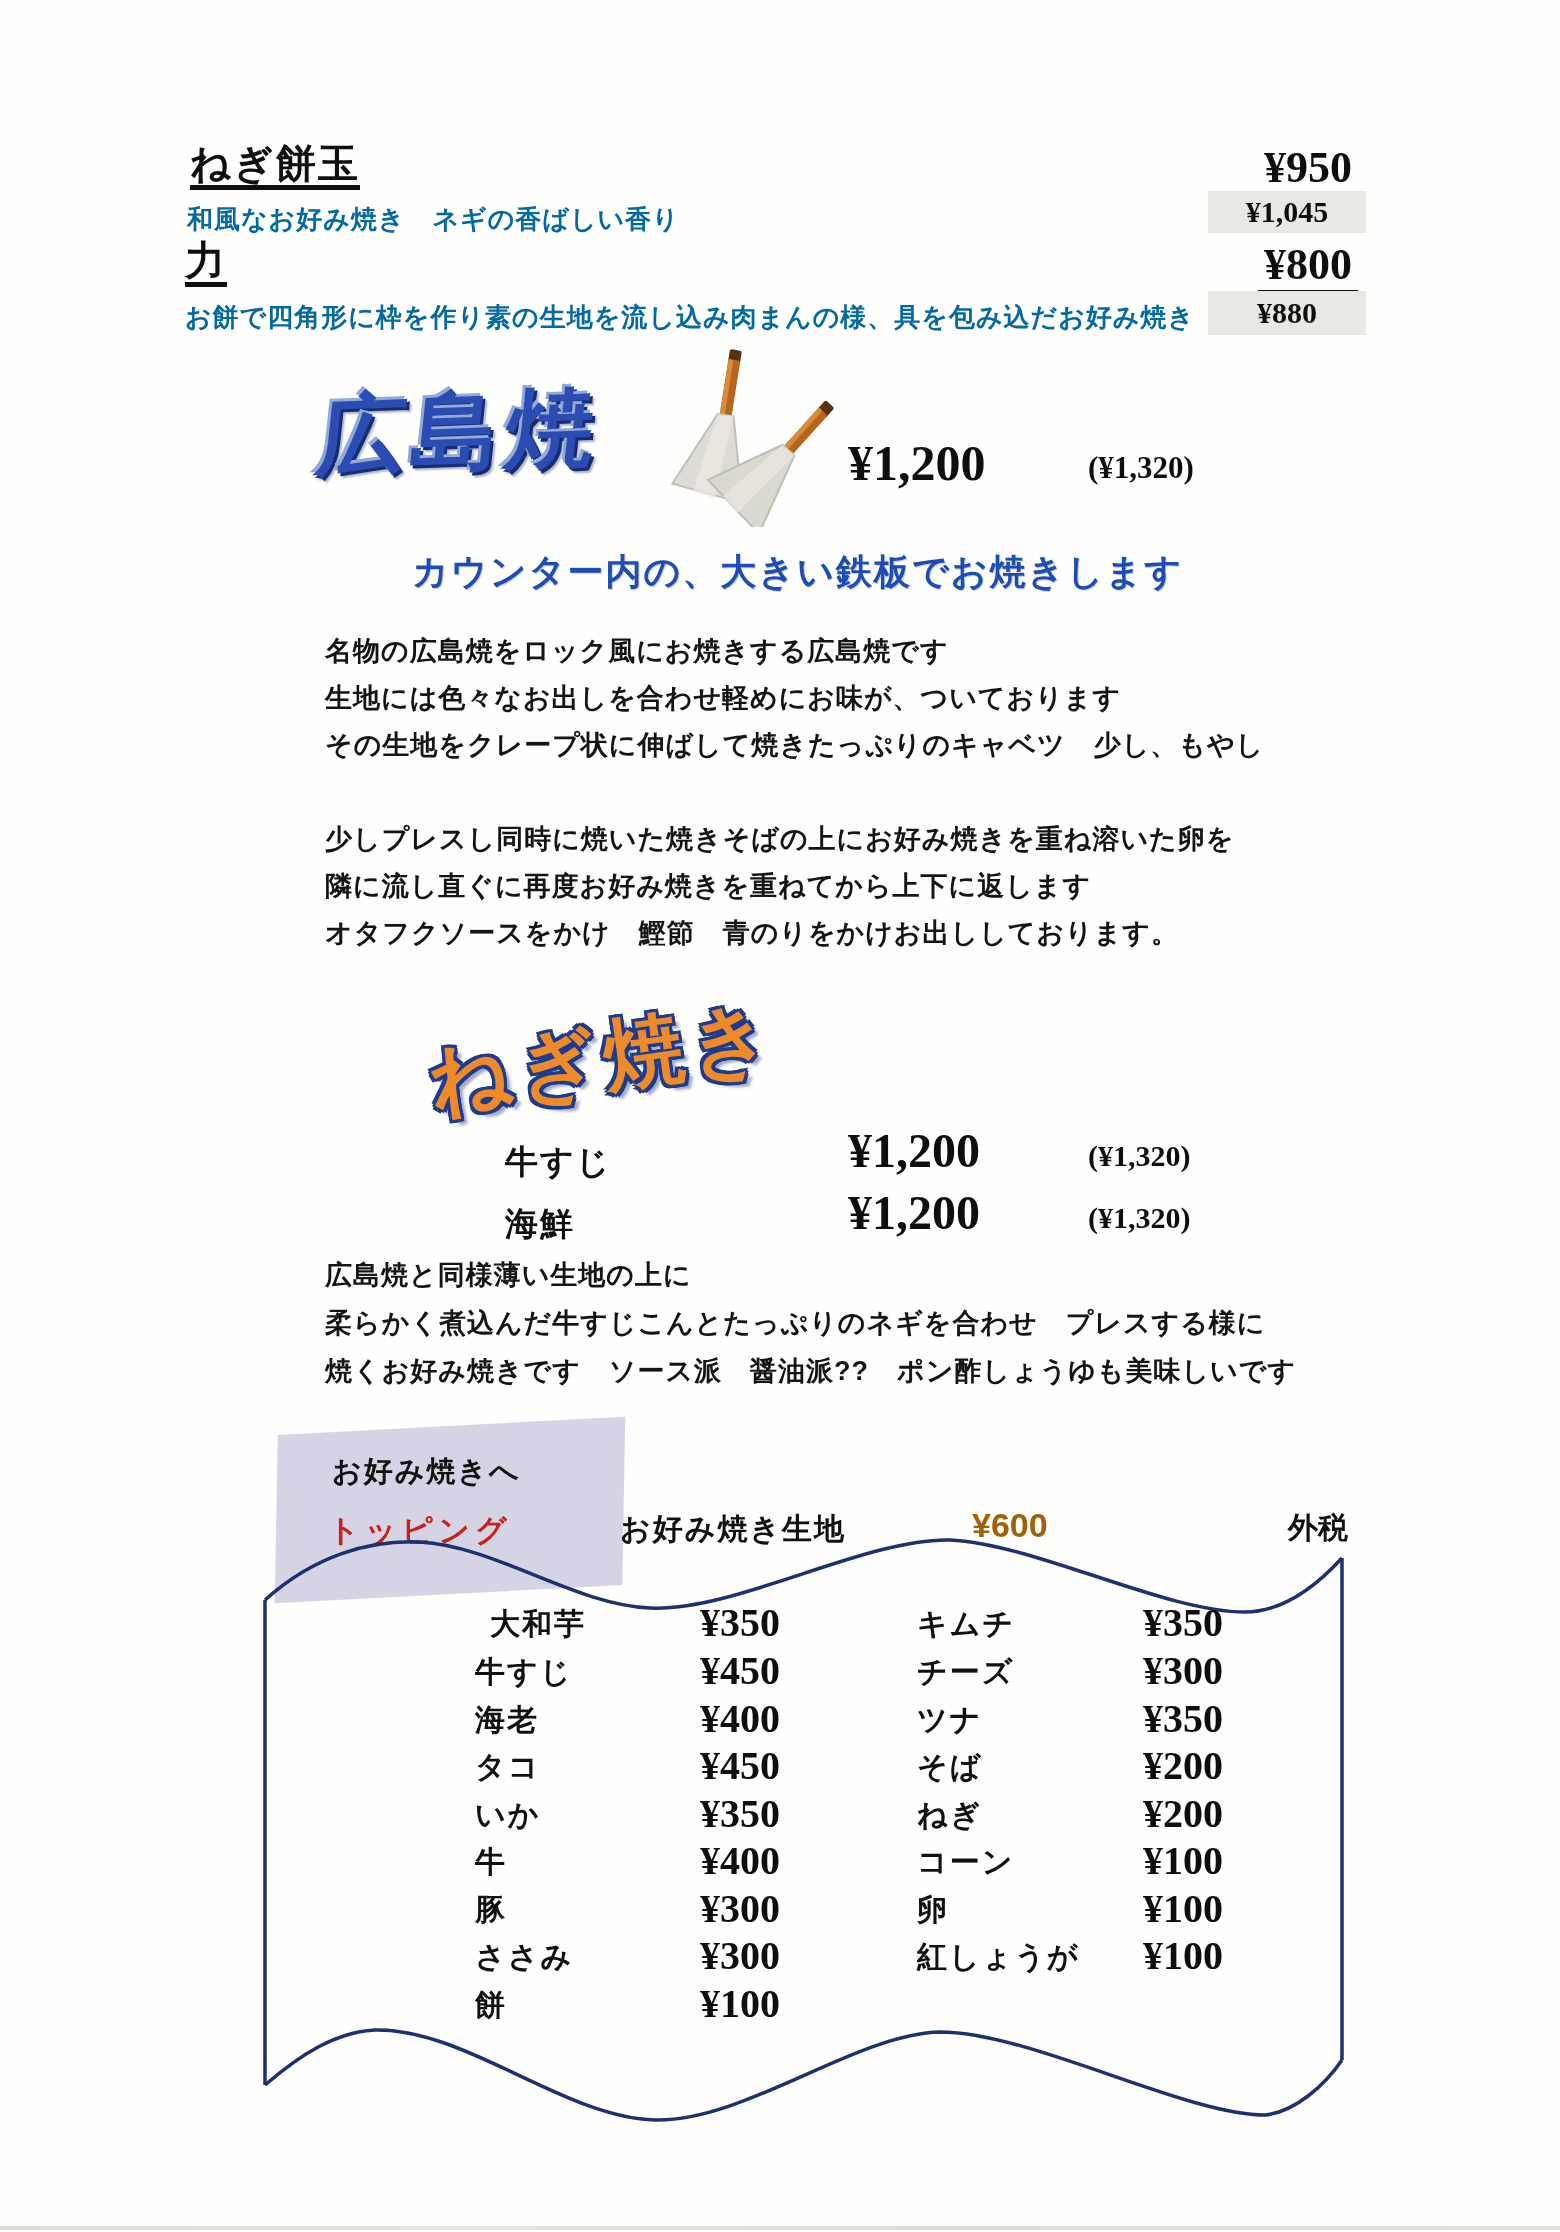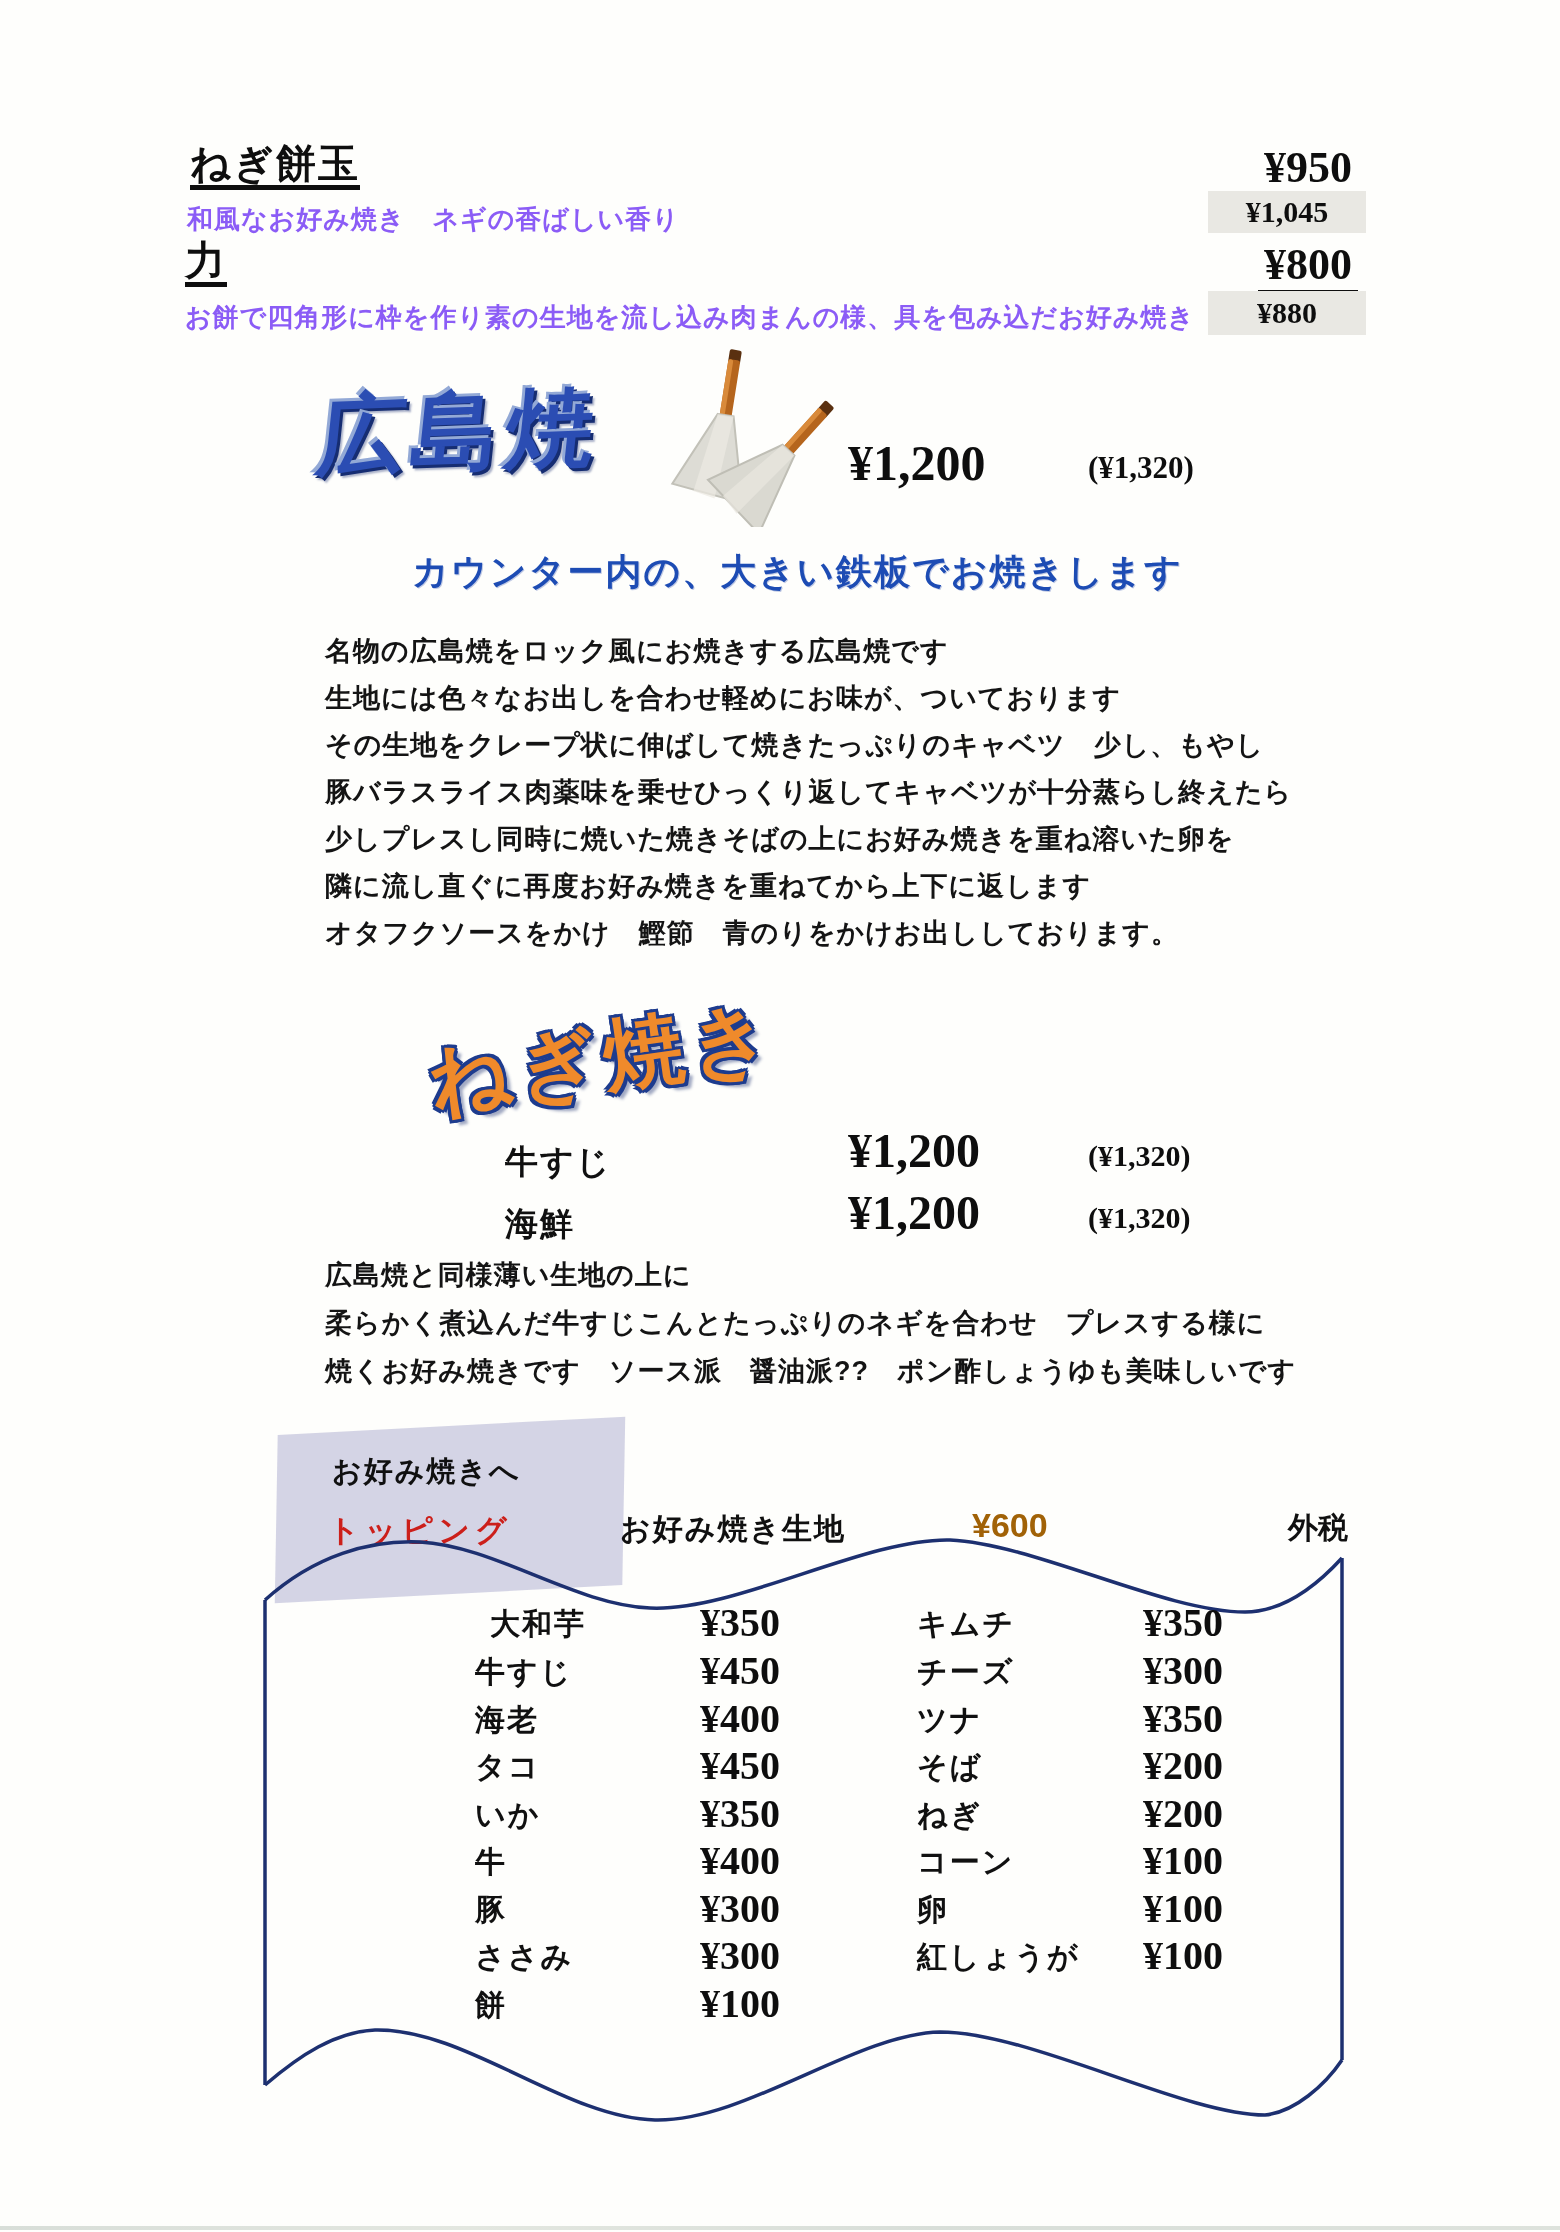--- a/index.html
+++ b/index.html
@@ -13,21 +13,21 @@
     color:#111;
   }
   .abs{position:absolute;}
 
   
   .item-title{
     font-size:40px;font-weight:bold;letter-spacing:2px;
     border-bottom:5px solid #0e0e0e;padding-bottom:2px;line-height:1;
     color:#0e0e0e;
   }
-  .item-desc{font-size:26px;font-weight:bold;letter-spacing:1px;color:#8b5cf6;}
+  .item-desc{font-size:26px;font-weight:bold;letter-spacing:1px;color:#0369a1;}
   .price-serif{font-family:"Liberation Serif","DejaVu Serif",serif;font-weight:bold;color:#0e0e0e;}
   .price-main{font-size:44px;line-height:1;border-bottom:5px solid #0e0e0e;padding:0 6px 3px 6px;}
   .price-tax-box{
     background:#e9e8e3;width:158px;height:42px;
     display:flex;align-items:center;justify-content:center;
   }
   .price-tax-box span{font-size:30px;}
 
   
   .hiro-title{
@@ -120,21 +120,20 @@
   </svg>
 
   <div class="abs price-serif hiro-price" style="left:848px;top:438px;">¥1,200</div>
   <div class="abs price-serif hiro-tax" style="left:1088px;top:452px;">(¥1,320)</div>
 
   <div class="abs hiro-subtitle" style="left:412px;top:548px;">カウンター内の、大きい鉄板でお焼きします</div>
 
   <div class="abs body-line" style="left:325px;top:633px;">名物の広島焼をロック風にお焼きする広島焼です</div>
   <div class="abs body-line" style="left:325px;top:680px;">生地には色々なお出しを合わせ軽めにお味が、ついております</div>
   <div class="abs body-line" style="left:325px;top:727px;">その生地をクレープ状に伸ばして焼きたっぷりのキャベツ　少し、もやし</div>
-  <div class="abs body-line" style="left:325px;top:774px;">豚バラスライス肉薬味を乗せひっくり返してキャベツが十分蒸らし終えたら</div>
   <div class="abs body-line" style="left:325px;top:821px;">少しプレスし同時に焼いた焼きそばの上にお好み焼きを重ね溶いた卵を</div>
   <div class="abs body-line" style="left:325px;top:868px;">隣に流し直ぐに再度お好み焼きを重ねてから上下に返します</div>
   <div class="abs body-line" style="left:325px;top:915px;">オタフクソースをかけ　鰹節　青のりをかけお出ししております。</div>
 
   <div class="abs negi-title" style="left:428px;top:1018px;">ねぎ焼き</div>
 
   <div class="abs variant-name" style="left:505px;top:1140px;">牛すじ</div>
   <div class="abs price-serif variant-price" style="left:848px;top:1127px;">¥1,200</div>
   <div class="abs price-serif variant-tax" style="left:1088px;top:1141px;">(¥1,320)</div>
 

